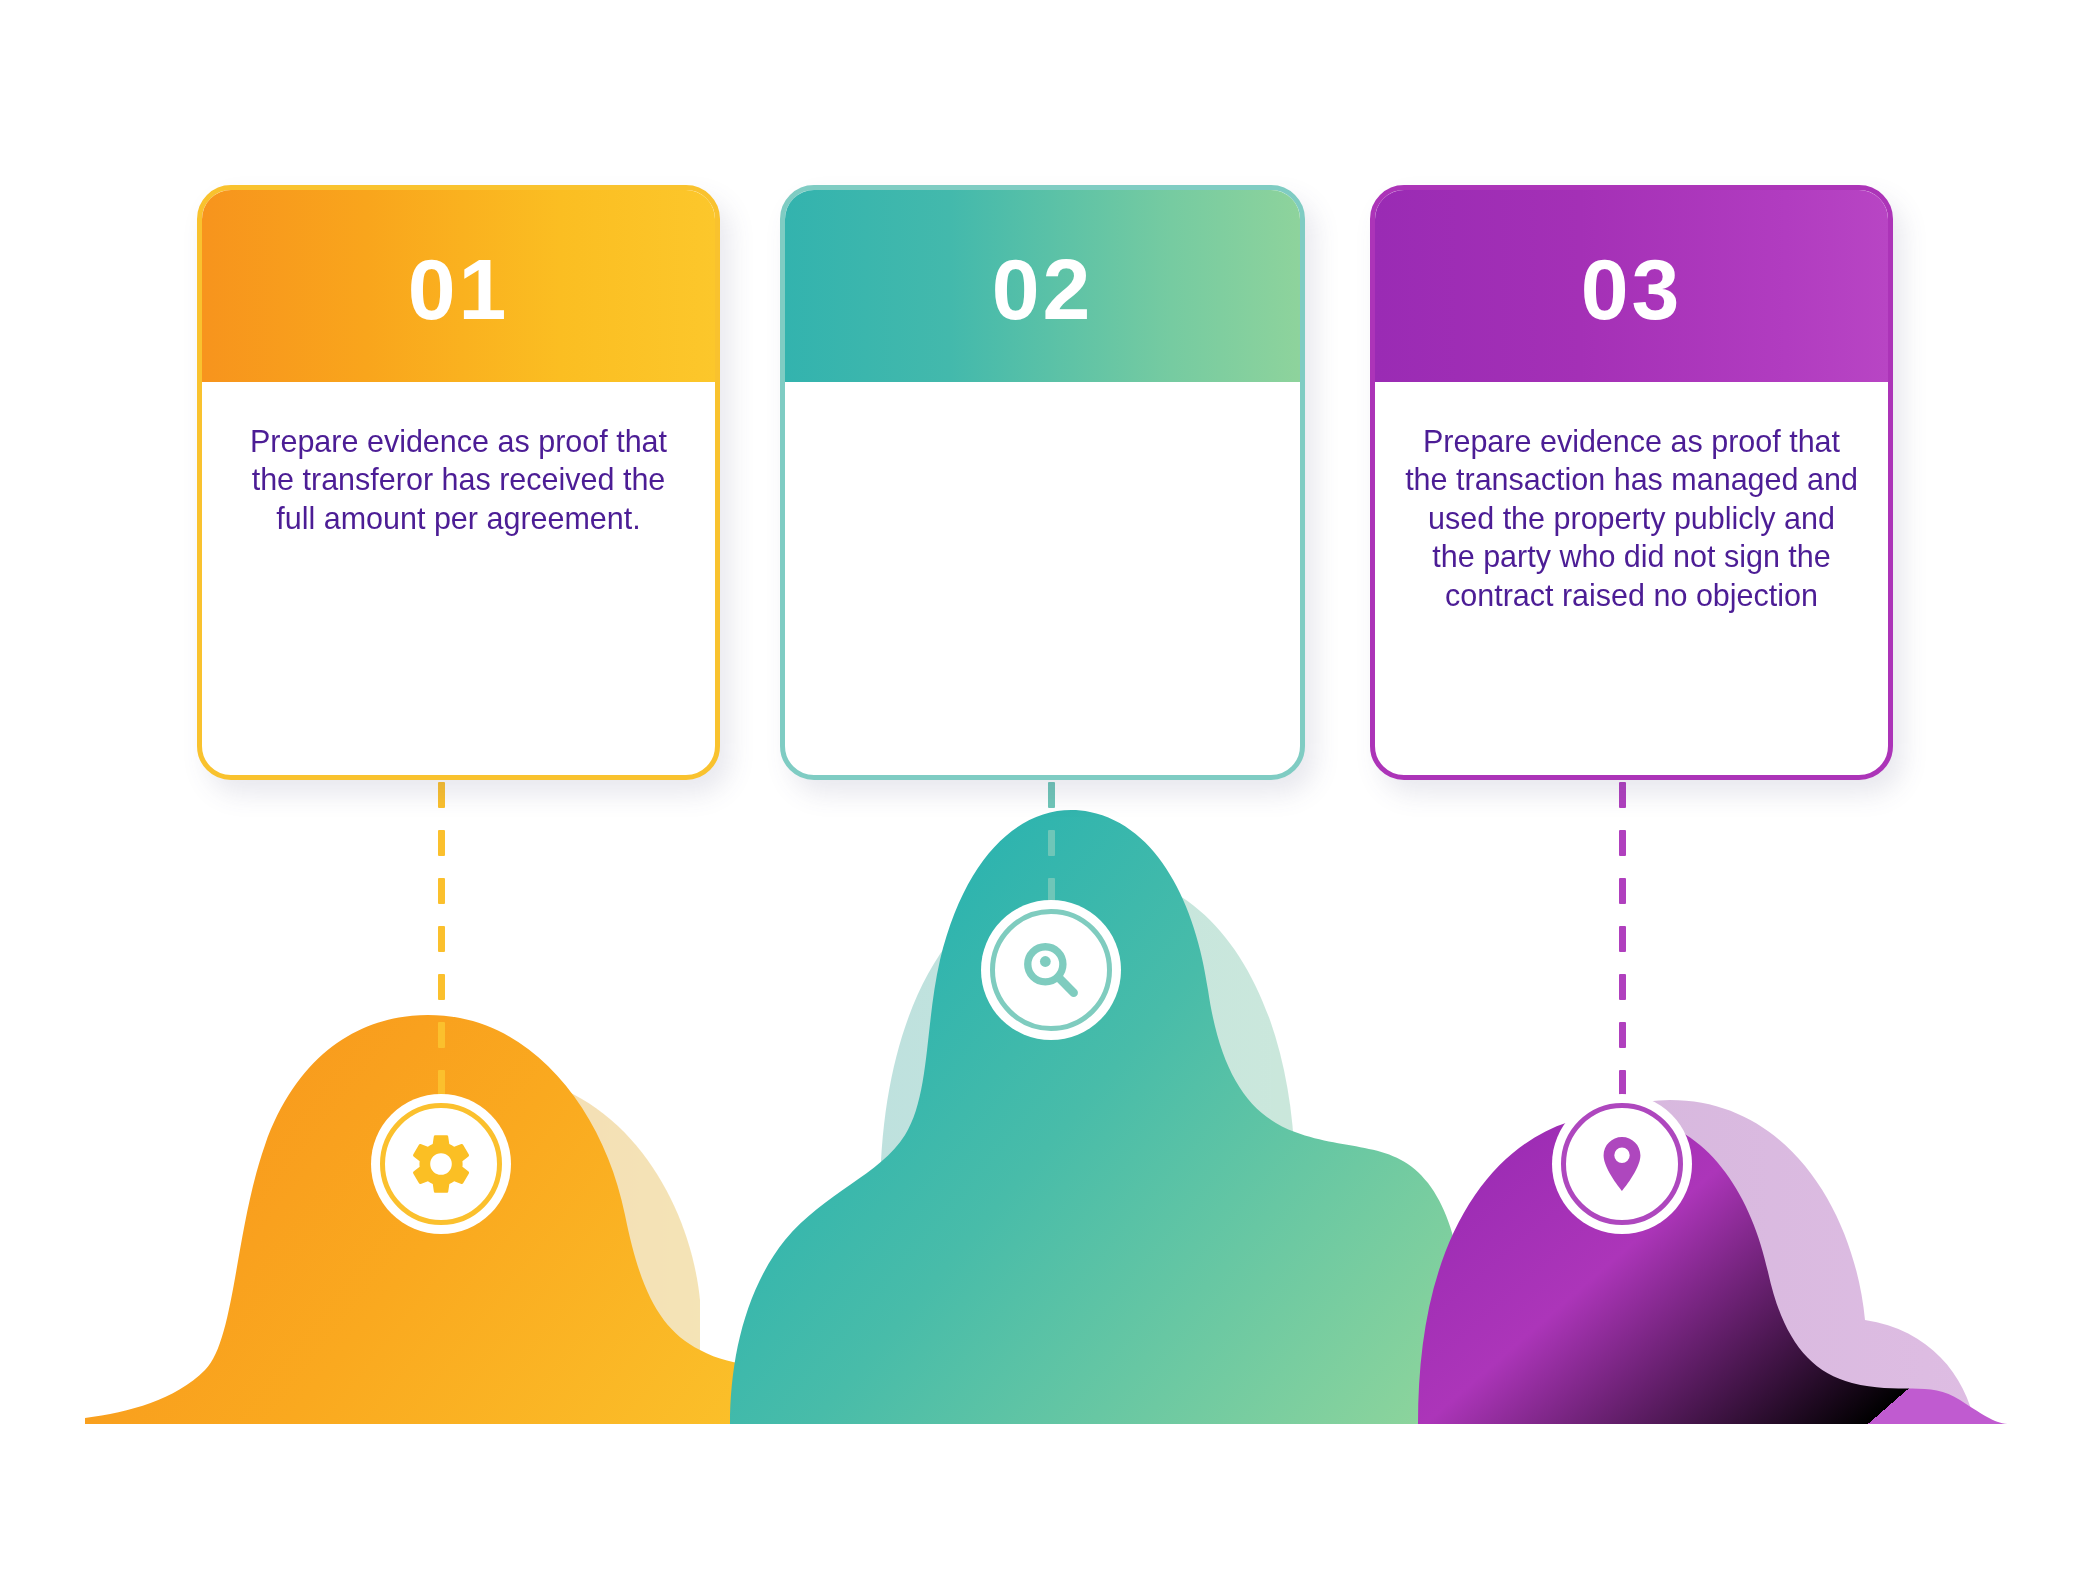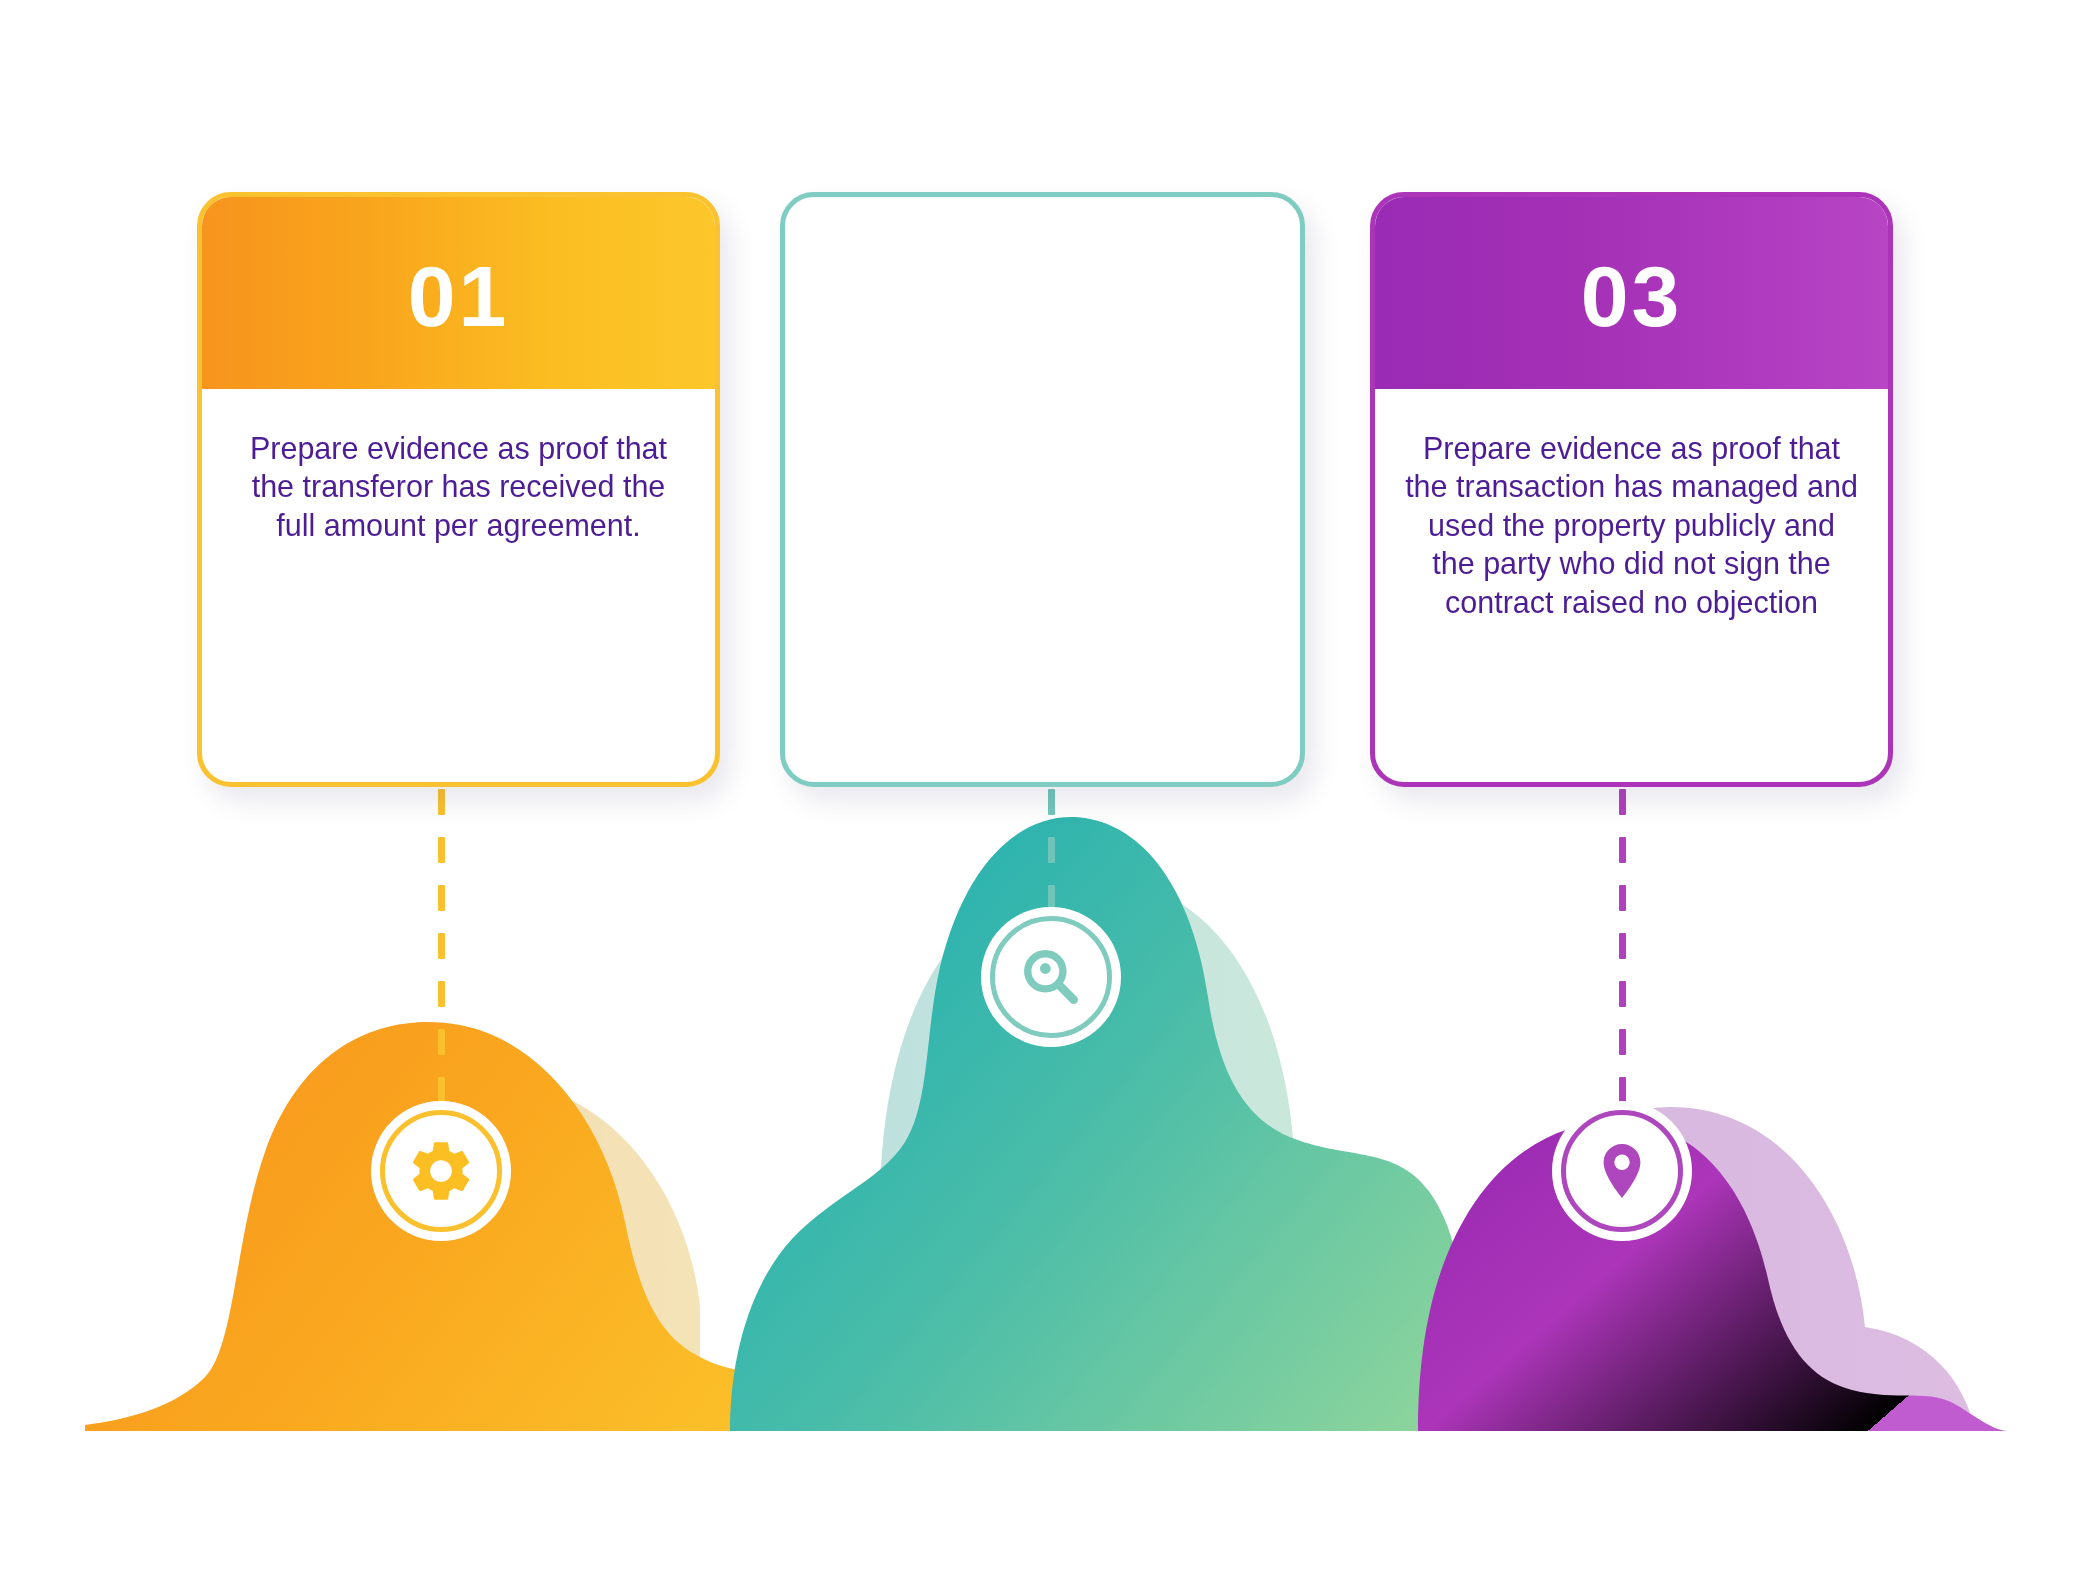--- a/index.html
+++ b/index.html
@@ -10,21 +10,21 @@
   body {
     width: 2083px;
     height: 1571px;
     font-family: "Liberation Sans", sans-serif;
     overflow: hidden;
     position: relative;
   }
 
   #canvas {
     position: absolute;
-    left: 0; top: 7px;
+    left: 0; top: 0;
     width: 2083px;
     height: 1353px;
     background: #ffffff;
   }
 
   
   #artwork {
     position: absolute;
     left: 0;
     top: 0;
@@ -256,20 +256,23 @@
   </div>
 
   <div class="card" id="card-1">
     <div class="card-header">
       <div class="card-number">01</div>
     </div>
     <div class="card-body">Prepare evidence as proof that the transferor has received the full amount per agreement.</div>
   </div>
 
   <div class="card" id="card-2">
+    <div class="card-header">
+      <div class="card-number">02</div>
+    </div>
   </div>
 
   <div class="card" id="card-3">
     <div class="card-header">
       <div class="card-number">03</div>
     </div>
     <div class="card-body">Prepare evidence as proof that the transaction has managed and used the property publicly and the party who did not sign the contract raised no objection</div>
   </div>
 
   <div class="icon-badge" id="badge-1">

